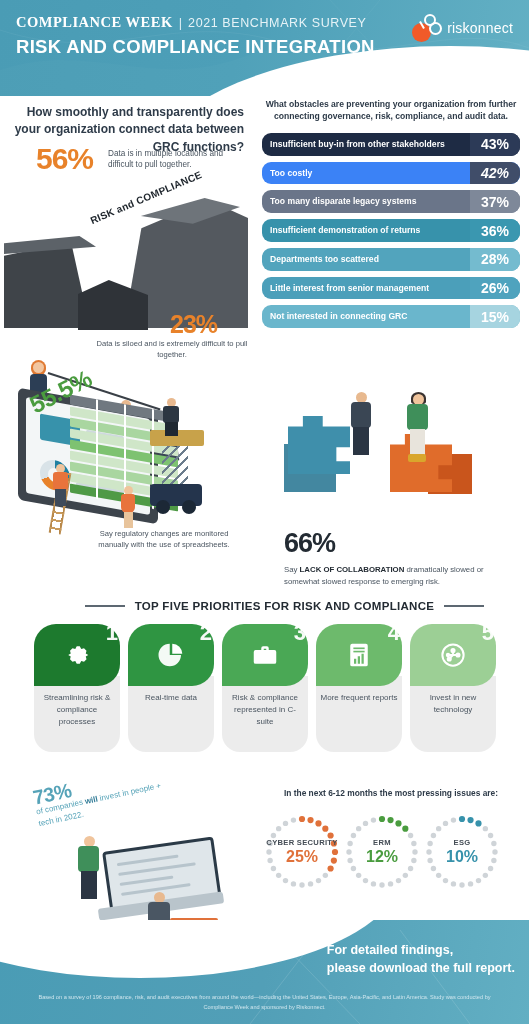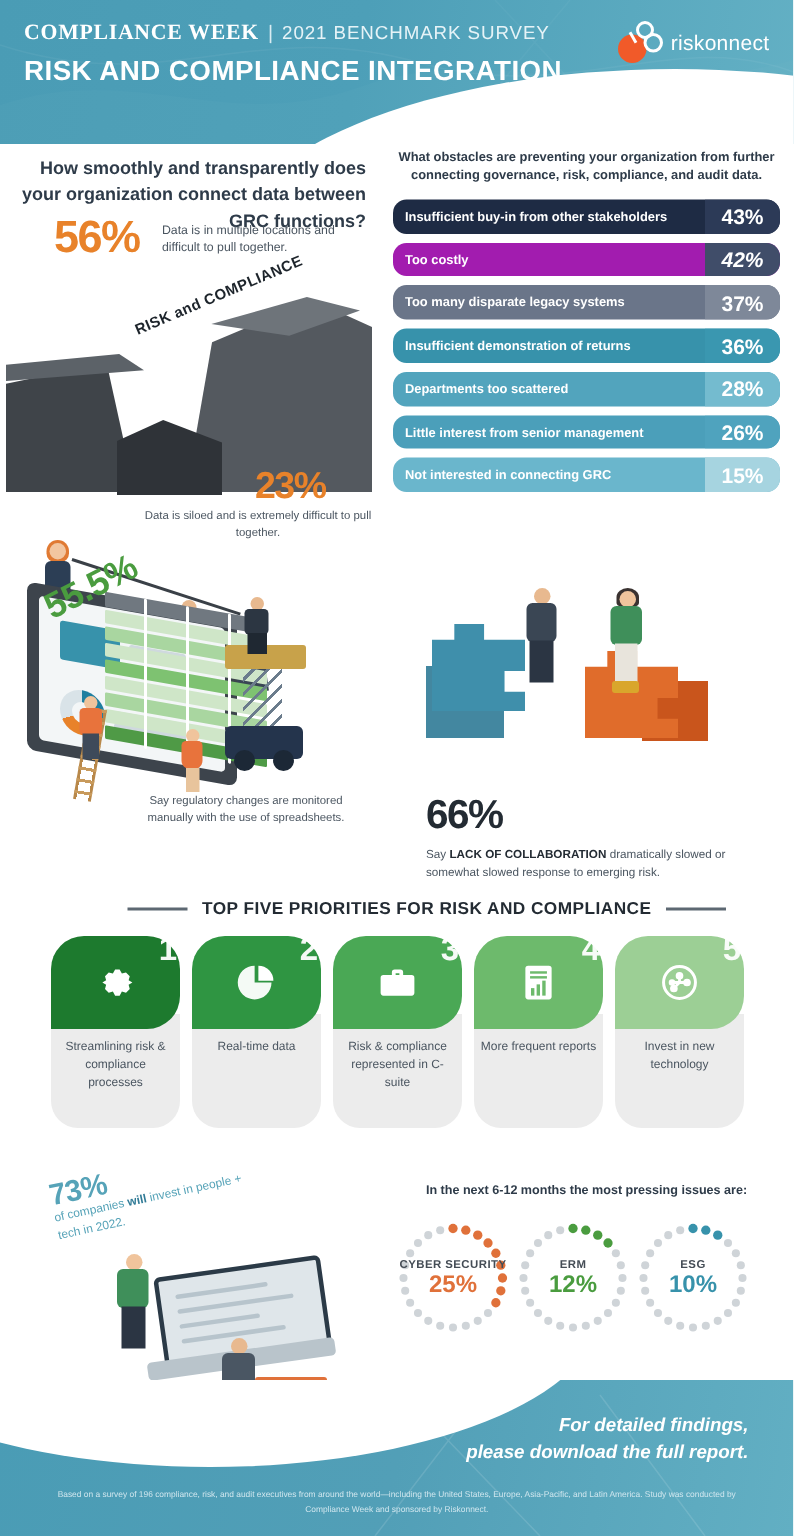--- a/index.html
+++ b/index.html
@@ -207,22 +207,22 @@
   .footer {
     position:absolute; left:0; bottom:0; width:529px; height:104px;
     background: linear-gradient(100deg,#4a9cb5 0%,#529fb7 50%,#62afc3 100%);
     overflow:hidden;
   }
   .foot-curve {
     position:absolute; left:-120px; top:-62px; width:520px; height:120px; background:#ffffff;
     border-radius:0 0 58% 58% / 0 0 100% 100%;
   }
   .foot-cta {
-    position:absolute; right:30px; top:22px; text-align:right; color:#ffffff;
-    font-weight:bold; font-size:12.5px; line-height:1.4;font-style:italic;
+    position:absolute; right:14px; top:22px; color:#ffffff;
+    font-weight:bold; font-size:12.5px; line-height:1.4;
   }
   .foot-note {
     position:absolute; left:28px; right:28px; bottom:12px; text-align:center;
     color:#cfe6ee; font-size:5.6px; line-height:1.7;
   }
 </style>
 </head>
 <body>
 
 <div id="page">
@@ -287,21 +287,21 @@
   <div class="s1-56txt">Data is in multiple locations and difficult to pull together.</div>
   <div class="s1-23">23%</div>
   <div class="s1-23txt">Data is siloed and is extremely difficult to pull together.</div>
 
   <div class="q2">What obstacles are preventing your organization from further connecting governance, risk, compliance, and audit data.</div>
   <div class="bars" id="bars">
       <div class="bar-row" style="background: rgb(30, 43, 68);">
         <div class="bar-label">Insufficient buy-in from other stakeholders</div>
         <div class="bar-val" style="background: rgb(44, 58, 87);">43%</div>
       </div>
-      <div class="bar-row" style="background: #a21caf;">
+      <div class="bar-row" style="background: #3b82f6;">
         <div class="bar-label">Too costly</div>
         <div class="bar-val" style="background: rgb(64, 77, 105); font-style: italic;">42%</div>
       </div>
       <div class="bar-row" style="background: rgb(106, 117, 137);">
         <div class="bar-label">Too many disparate legacy systems</div>
         <div class="bar-val" style="background: rgb(126, 136, 153);">37%</div>
       </div>
       <div class="bar-row" style="background: rgb(55, 146, 171);">
         <div class="bar-label">Insufficient demonstration of returns</div>
         <div class="bar-val" style="background: rgb(58, 151, 176);">36%</div>

